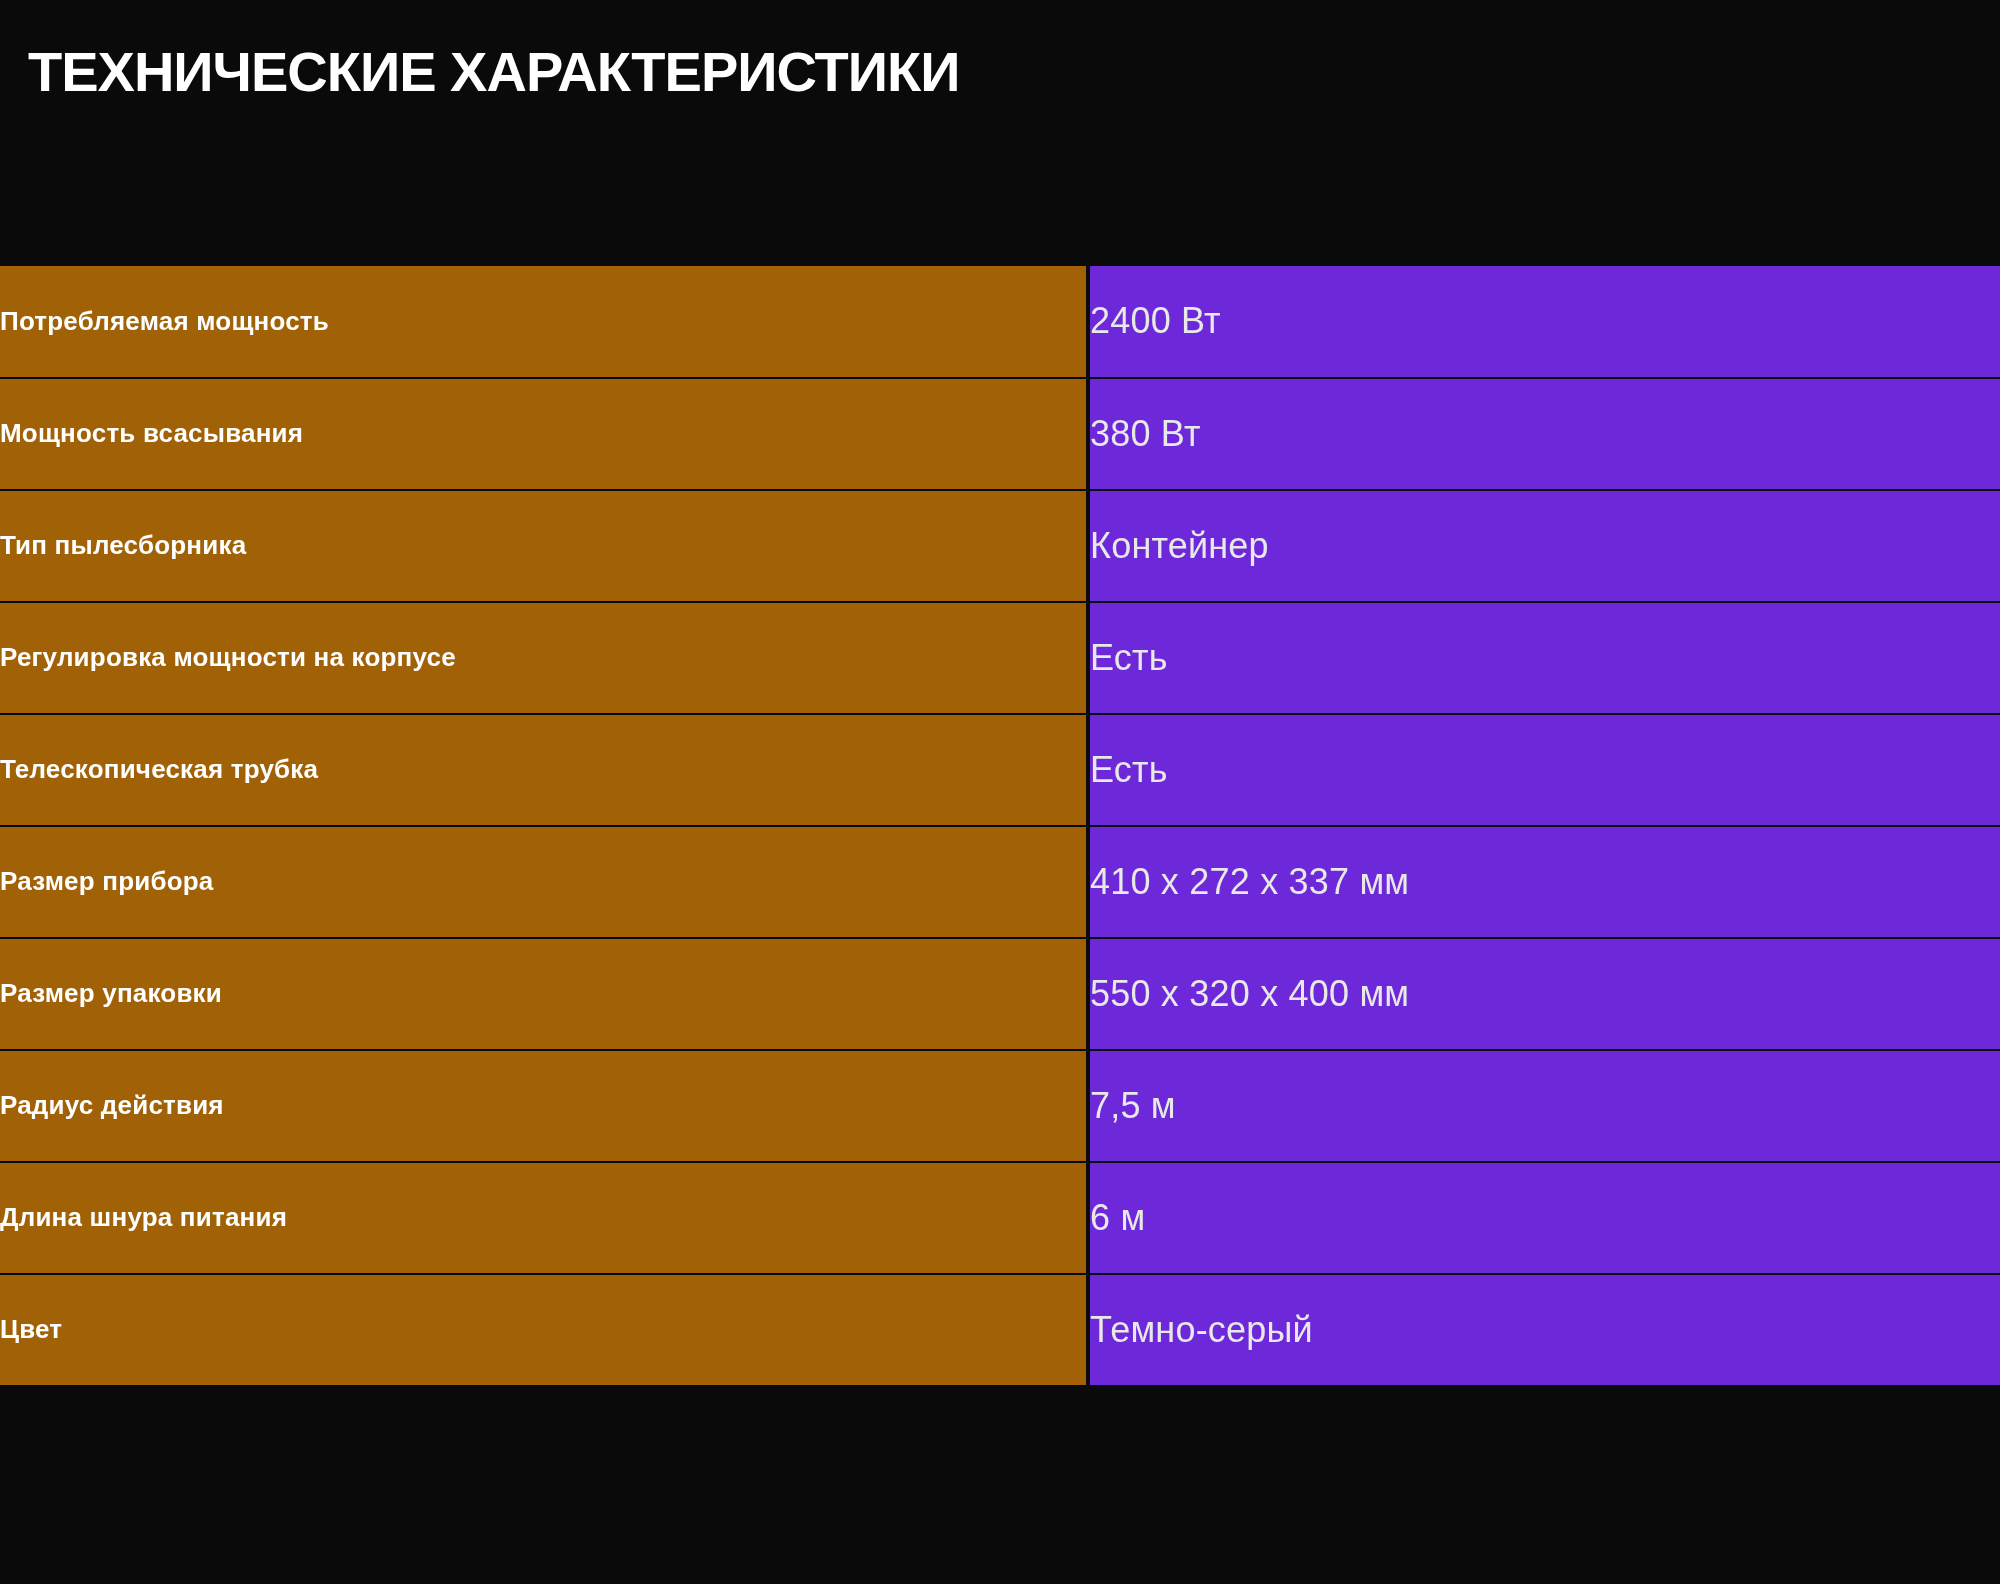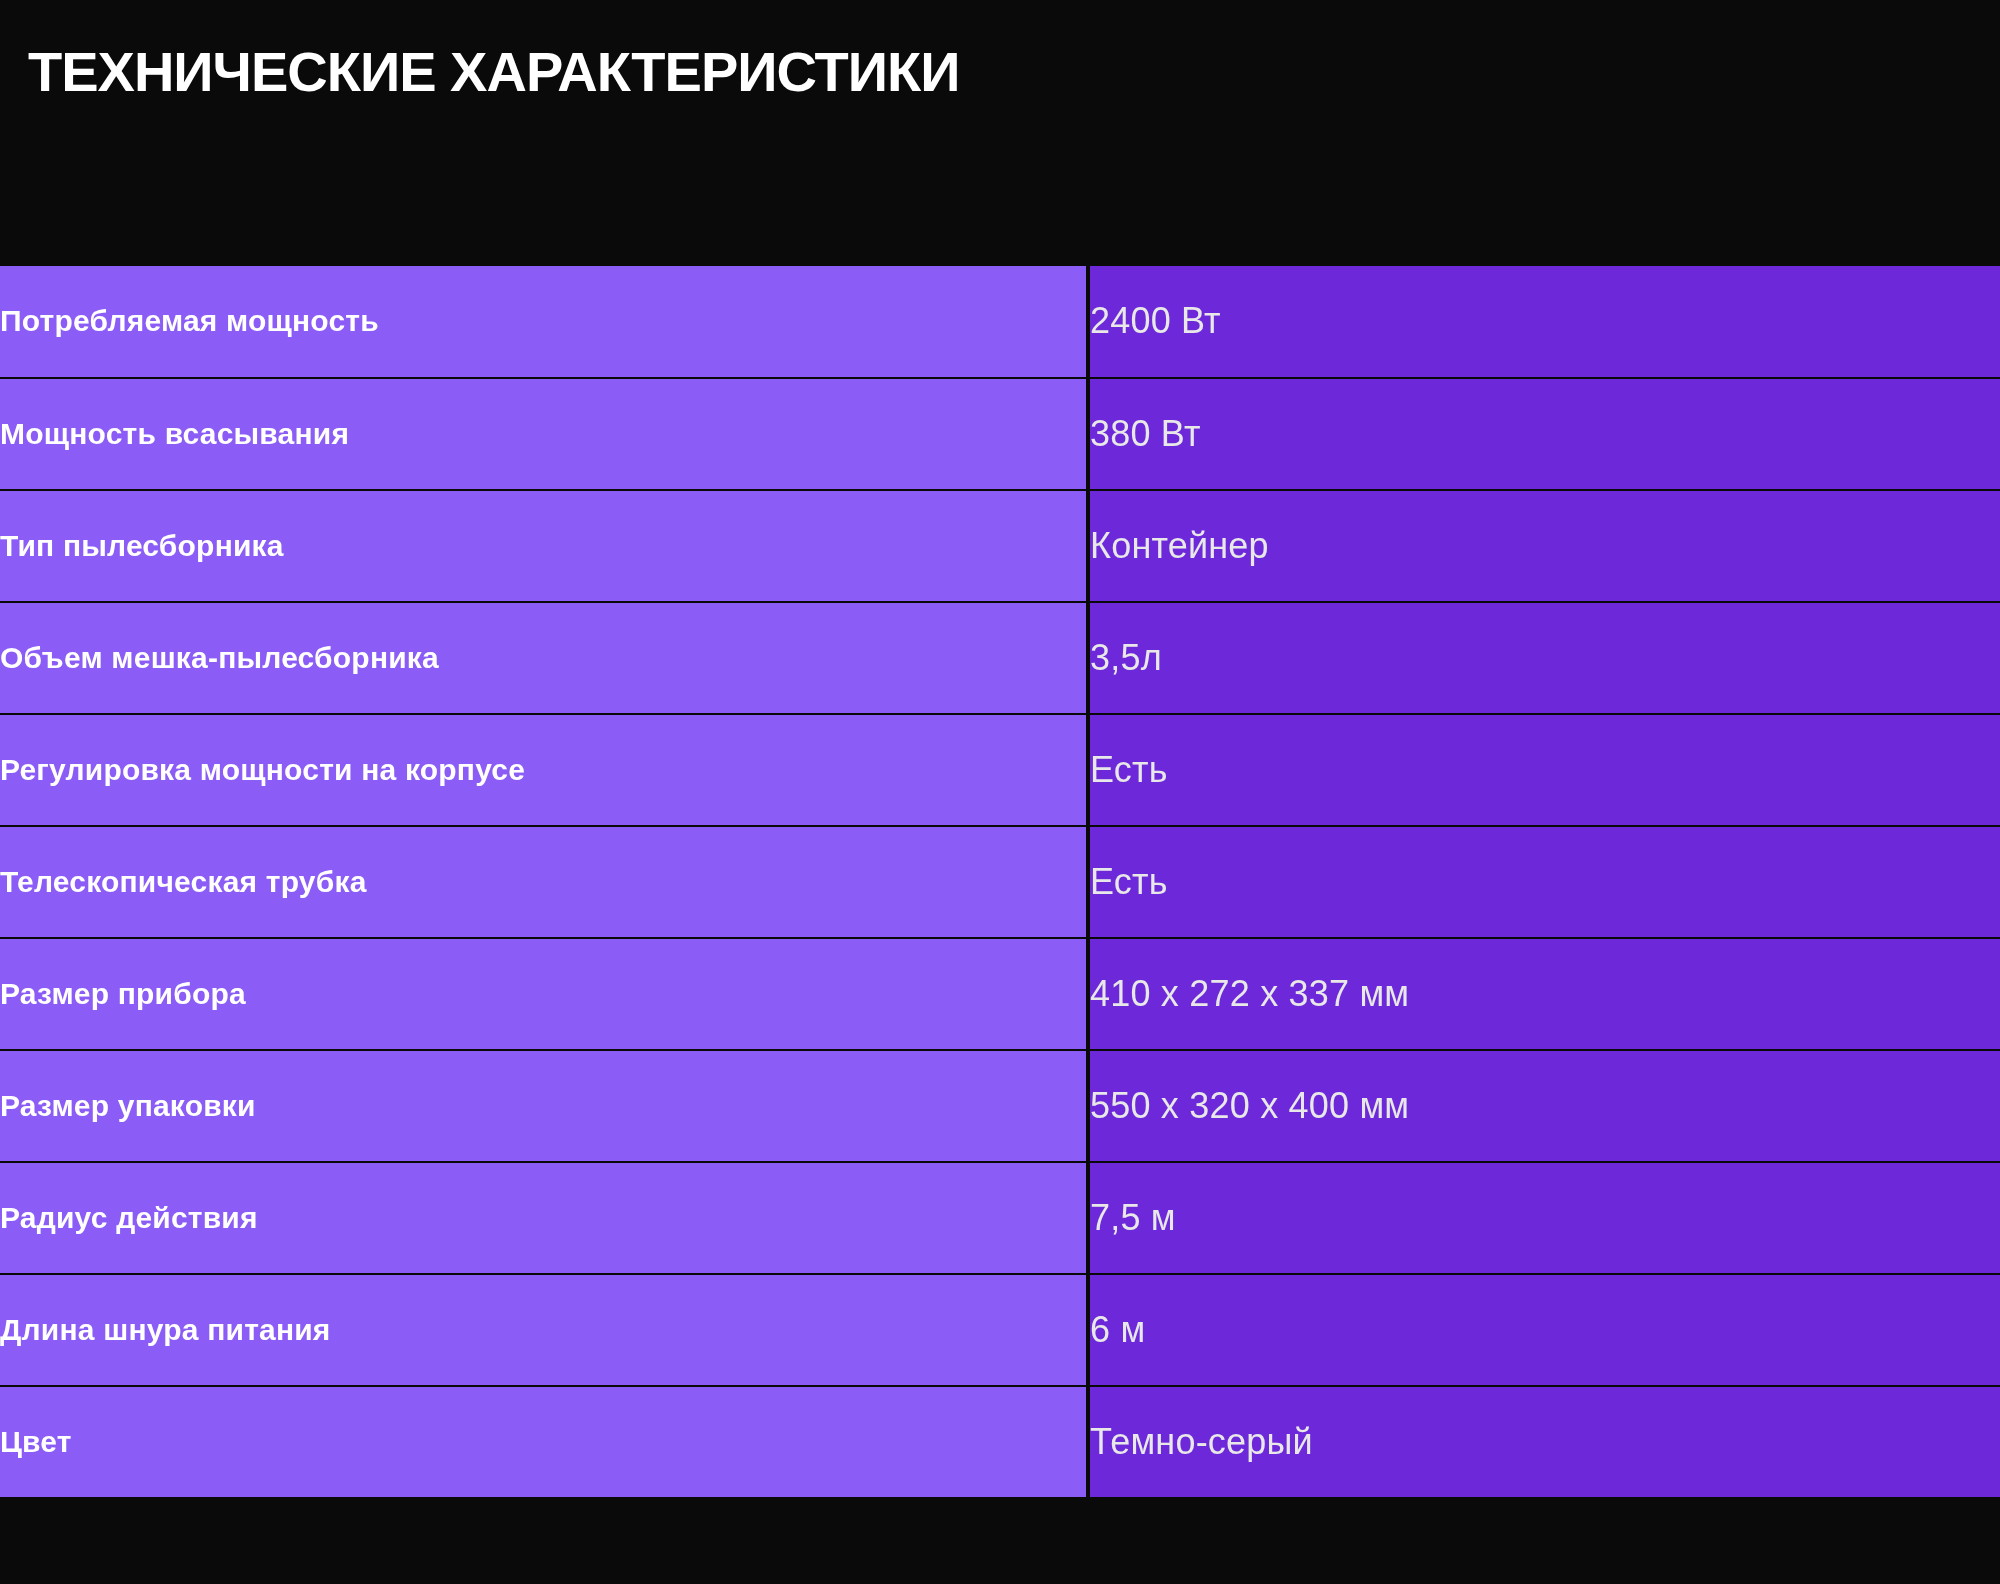--- a/index.html
+++ b/index.html
@@ -40,22 +40,22 @@
   .spec-table tr {
     height: 112px;
   }
   .spec-table td {
     vertical-align: middle;
     border-bottom: 2px solid #0a0a0a;
     padding: 0;
   }
   .cell-label {
     width: 1088px;
-    background: #8b5cf6;
-    font-size: 30px;
+    background: #a16207;
+    font-size: 26px;
     font-weight: bold;
     color: #ffffff;
     padding-left: 62px;
     box-sizing: border-box;
     letter-spacing: 0.2px;
   }
   .cell-value {
     width: 912px;
     background: #6d28d9;
     font-size: 36px;
@@ -85,24 +85,20 @@
       <tr>
         <td class="cell-label">Мощность всасывания</td>
         <td class="cell-value">380 Вт</td>
       </tr>
 
       <tr>
         <td class="cell-label">Тип пылесборника</td>
         <td class="cell-value">Контейнер</td>
       </tr>
 
-      <tr>
-        <td class="cell-label">Объем мешка-пылесборника</td>
-        <td class="cell-value">3,5л</td>
-      </tr>
 
       <tr>
         <td class="cell-label">Регулировка мощности на корпусе</td>
         <td class="cell-value">Есть</td>
       </tr>
 
       <tr>
         <td class="cell-label">Телескопическая трубка</td>
         <td class="cell-value">Есть</td>
       </tr>

